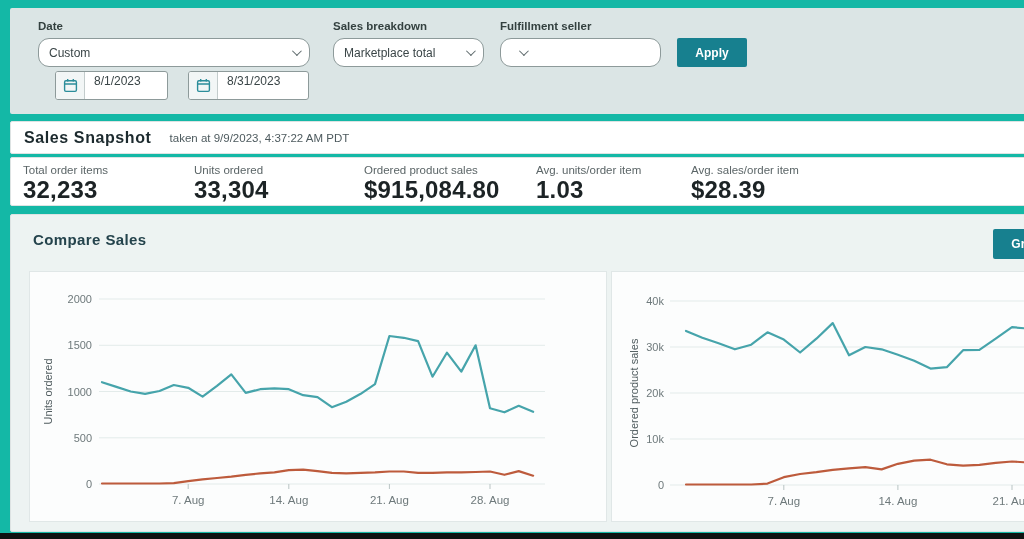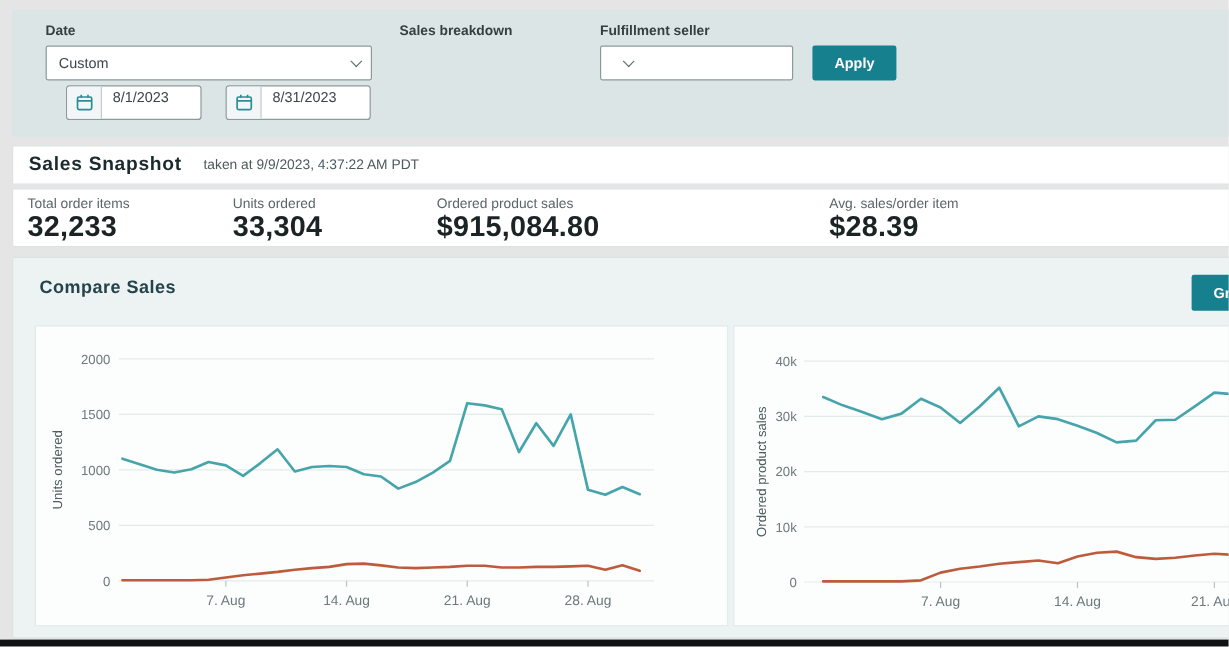--- a/index.html
+++ b/index.html
@@ -1,32 +1,32 @@
 <!DOCTYPE html>
 <html><head>
 <meta charset="utf-8">
 <style>
   * { margin:0; padding:0; box-sizing:border-box; }
   html,body { background:#ffffff; }
   body { font-family:"Liberation Sans", sans-serif; }
   #screen {
     position:relative; width:1024px; height:539px;
-    background:#e5e5e5; overflow:hidden;
+    background:#14b8a6; overflow:hidden;
   }
   
   .filter-panel {
     position:absolute; left:10px; top:8px; width:1030px; height:106px;
     background:#dbe5e5; border-radius:2px;
   }
   .f-label {
     position:absolute; font-size:11.5px; font-weight:bold; color:#33403f; top:12px;
   }
   .select {
     position:absolute; top:30px; height:29px; background:#ffffff;
-    border:1px solid #8d9a9a; border-radius:2px;
+    border:1px solid #8d9a9a; border-radius:11px;
     display:flex; align-items:center; justify-content:space-between;
     padding:0 10px 0 10px; font-size:12px; color:#3a4547; cursor:pointer;
   }
   .chev {
     width:7px; height:7px; border-right:1.6px solid #5f6b6d; border-bottom:1.6px solid #5f6b6d;
     transform:rotate(45deg) translateY(-2px); margin-left:8px; flex:0 0 auto;
   }
   .datefield {
     position:absolute; top:63px; height:29px; background:#ffffff;
     border:1px solid #8d9a9a; border-radius:3px; display:flex; align-items:stretch; overflow:hidden;
@@ -109,20 +109,24 @@
           <rect x="1.7" y="3" width="12.6" height="11.3" rx="1.4" fill="none" stroke="#2b8d9a" stroke-width="1.5"></rect>
           <line x1="1.7" y1="6.4" x2="14.3" y2="6.4" stroke="#2b8d9a" stroke-width="1.5"></line>
           <line x1="5" y1="1" x2="5" y2="3.6" stroke="#2b8d9a" stroke-width="1.5"></line>
           <line x1="11" y1="1" x2="11" y2="3.6" stroke="#2b8d9a" stroke-width="1.5"></line>
         </svg>
       </span>
       <input type="text" value="8/31/2023" style="">
     </div>
 
     <div class="f-label" style="left:323px;">Sales breakdown</div>
+    <div class="select" style="left:323px; width:151px;">
+      <span>Marketplace total</span>
+      <span class="chev"></span>
+    </div>
 
     <div class="f-label" style="left:490px;">Fulfillment seller</div>
     <div class="select" style="left:490px; width:161px; font-size:11.5px;">
       <span class="chev"></span>
     </div>
 
     <button class="btn-teal" style="left:667px; top:30px; width:70px; height:29px;">Apply</button>
   </div>
 
   <div class="snapshot-bar">
@@ -135,20 +139,24 @@
       <div class="stat-label">Total order items</div>
       <div class="stat-value">32,233</div>
     </div>
     <div class="stat" style="left:183px;">
       <div class="stat-label">Units ordered</div>
       <div class="stat-value">33,304</div>
     </div>
     <div class="stat" style="left:353px;">
       <div class="stat-label">Ordered product sales</div>
       <div class="stat-value">$915,084.80</div>
+    </div>
+    <div class="stat" style="left:525px;">
+      <div class="stat-label">Avg. units/order item</div>
+      <div class="stat-value">1.03</div>
     </div>
     <div class="stat" style="left:680px;">
       <div class="stat-label">Avg. sales/order item</div>
       <div class="stat-value">$28.39</div>
     </div>
   </div>
 
   <div class="compare-panel">
     <div class="compare-title">Compare Sales</div>
     <button class="btn-teal" style="left:982px; top:14px; width:72px; height:30px;">Graph</button>

